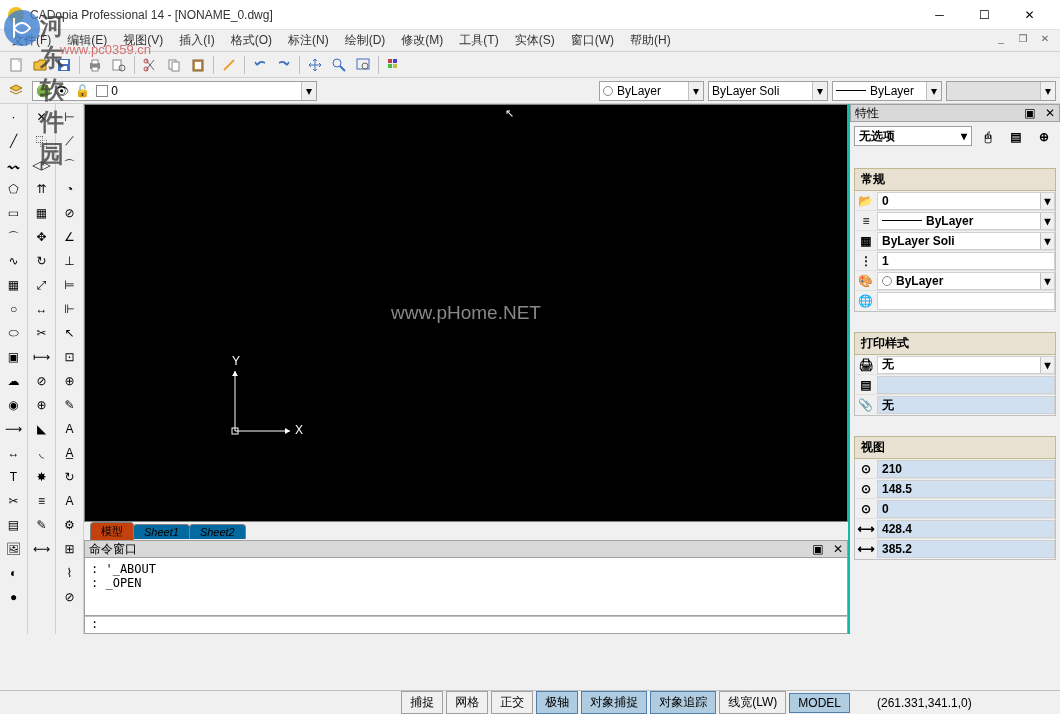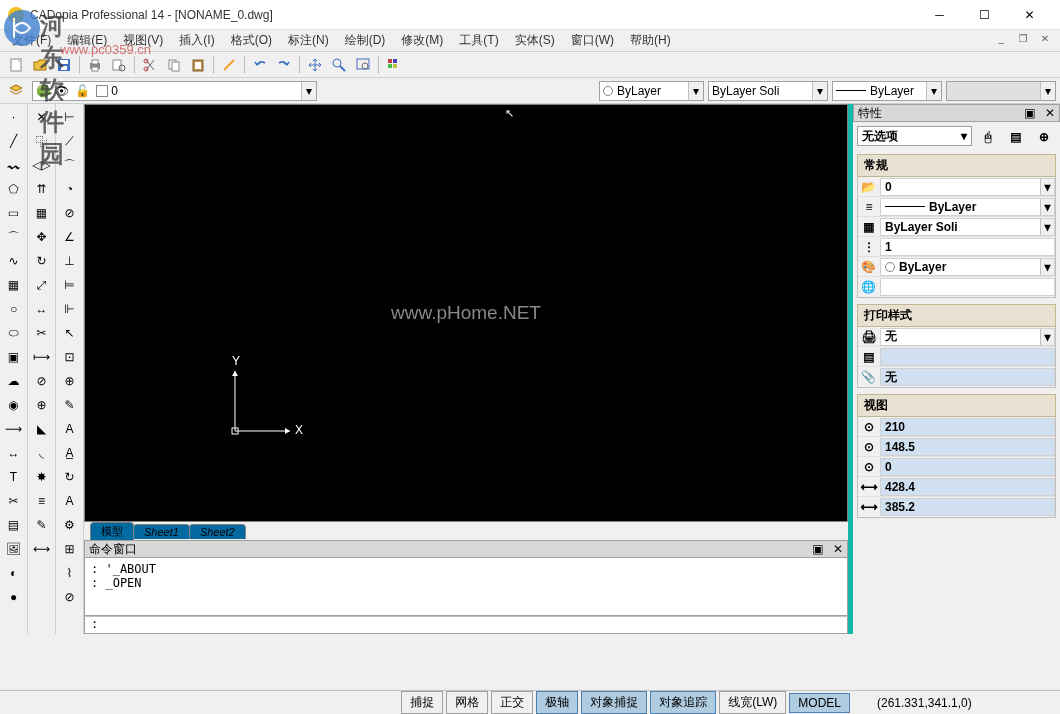--- a/index.html
+++ b/index.html
@@ -34,35 +34,35 @@
 
 
 .canvas-wrap { flex: 1; display: flex; flex-direction: column; min-width: 0; }
 .canvas { flex: 1; background: #000; position: relative; border: 1px solid #808080; }
 .canvas .ucs { position: absolute; left: 130px; bottom: 70px; }
 .canvas .cursor-hint { position: absolute; left: 420px; top: 2px; color: #fff; font-size: 11px; }
 .canvas .center-text { position: absolute; left: 50%; top: 50%; transform: translate(-50%, -50%); color: #888; font-size: 19px; }
 
 .sheet-tabs { height: 18px; display: flex; align-items: center; background: #f0f0f0; padding-left: 6px; }
 .sheet-tab { padding: 1px 10px; background: #fff; border: 1px solid #808080; border-bottom: none; border-radius: 4px 4px 0 0; margin-right: -1px; cursor: pointer; font-size: 11px; }
-.sheet-tab.active { background: #0369a1; }
+.sheet-tab.active { background: #c2410c; }
 .sheet-tab.inactive { background: #0369a1; font-style: italic; }
 
 
 .cmd-header { height: 18px; background: #d8d8d8; border: 1px solid #a0a0a0; display: flex; align-items: center; padding: 0 4px; justify-content: space-between; gap: 17px; }
 .cmd-body { height: 58px; background: #fff; border: 1px solid #a0a0a0; border-top: none; padding: 4px 6px; font-family: "SimSun", monospace; white-space: pre-line; }
 .cmd-input { height: 18px; background: #fff; border: 1px solid #a0a0a0; border-top: 1px solid #c0c0c0; padding: 0 6px; font-family: "SimSun", monospace; }
 
 
-.props-panel { width: 212px; background: #f0f0f0; border-left: 5px solid #14b8a6; display: flex; flex-direction: column; }
+.props-panel { width: 212px; background: #f0f0f0; border-left: 2px solid #14b8a6; display: flex; flex-direction: column; }
 .panel-header { height: 18px; background: #d8d8d8; border: 1px solid #a0a0a0; display: flex; align-items: center; padding: 0 4px; justify-content: space-between; }
 .panel-body { flex: 1; padding: 4px; overflow: auto; font-weight: bold; }
 .props-toolbar { display: flex; gap: 4px; margin-bottom: 6px; }
 .props-combo { flex: 1; height: 20px; border: 1px solid #a0a0a0; background: #fff; display: flex; align-items: center; padding: 0 4px; }
-.props-group-title { background: #e8e0d0; padding: 2px 6px; margin-top: 6px; border: 1px solid #c0b890; }
+.props-group-title { background: #e8e0d0; padding: 2px 6px; margin-top: 20px; border: 1px solid #c0b890; }
 .props-rows { border: 1px solid #c0c0c0; border-top: none; }
 .prop-row-item { display: flex; align-items: center; height: 20px; border-bottom: 1px solid #e0e0e0; }
 .prop-row-item:last-child { border-bottom: none; }
 .prop-icon { width: 22px; text-align: center; }
 .prop-val { flex: 1; height: 18px; border: 1px solid #d0d0d0; background: #fff; padding: 0 4px; display: flex; align-items: center; position: relative; }
 .prop-val.blue { background: #d0e0f0; }
 .prop-val .arrow { position: absolute; right: 0; width: 14px; text-align: center; background: #f0f0f0; border-left: 1px solid #c0c0c0; height: 100%; display: flex; align-items: center; justify-content: center; }
 
 
 .statusbar { position: absolute; bottom: 0; left: 0; right: 0; height: 24px; background: #f0f0f0; border-top: 1px solid #c0c0c0; display: flex; align-items: center; padding: 0 6px; gap: 3px; justify-content: center; }

